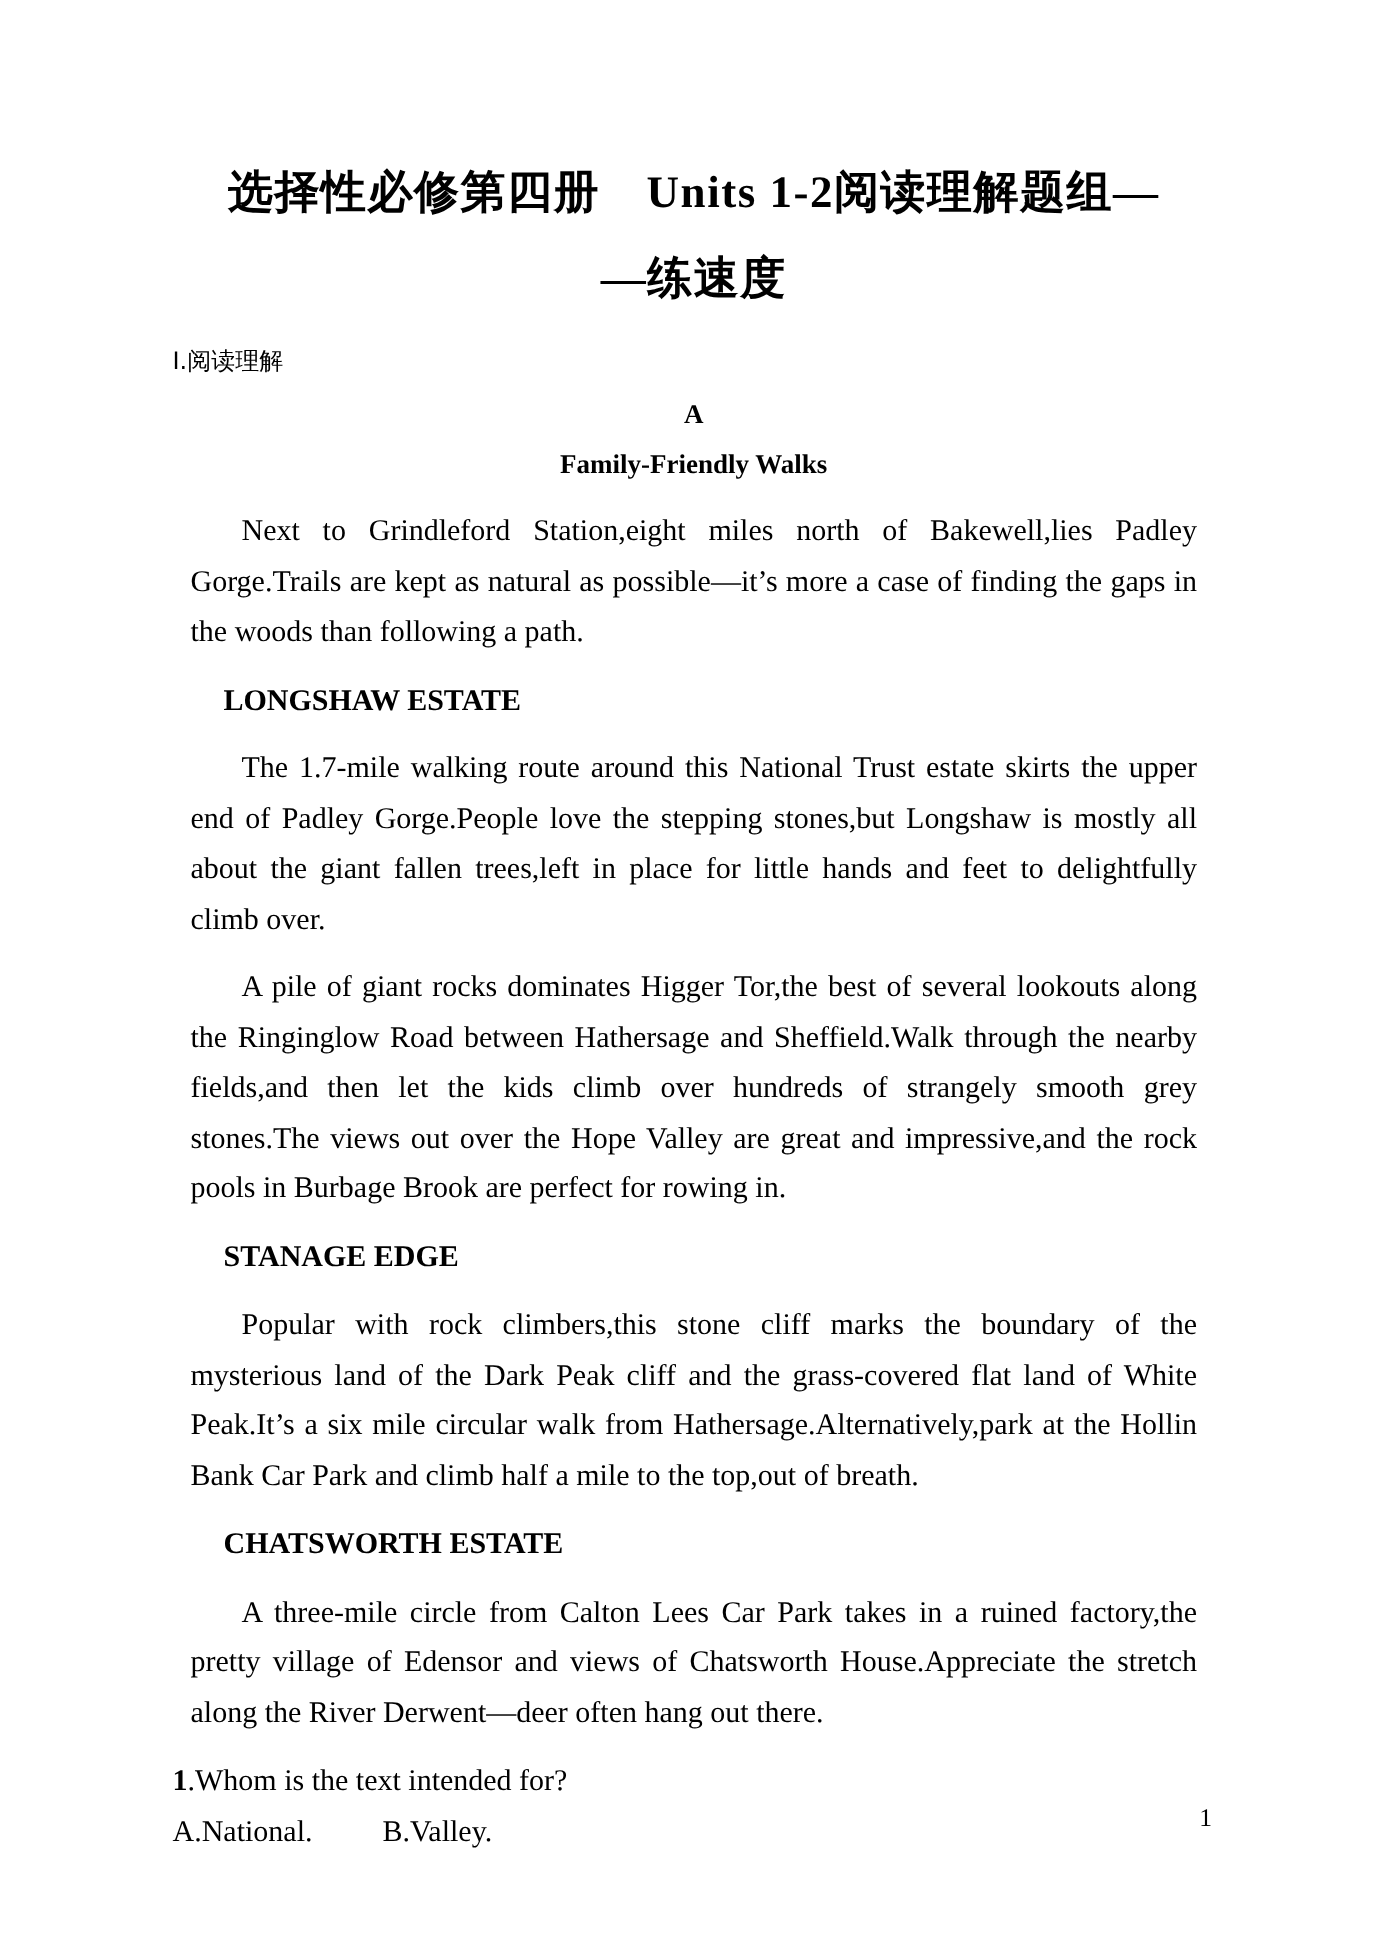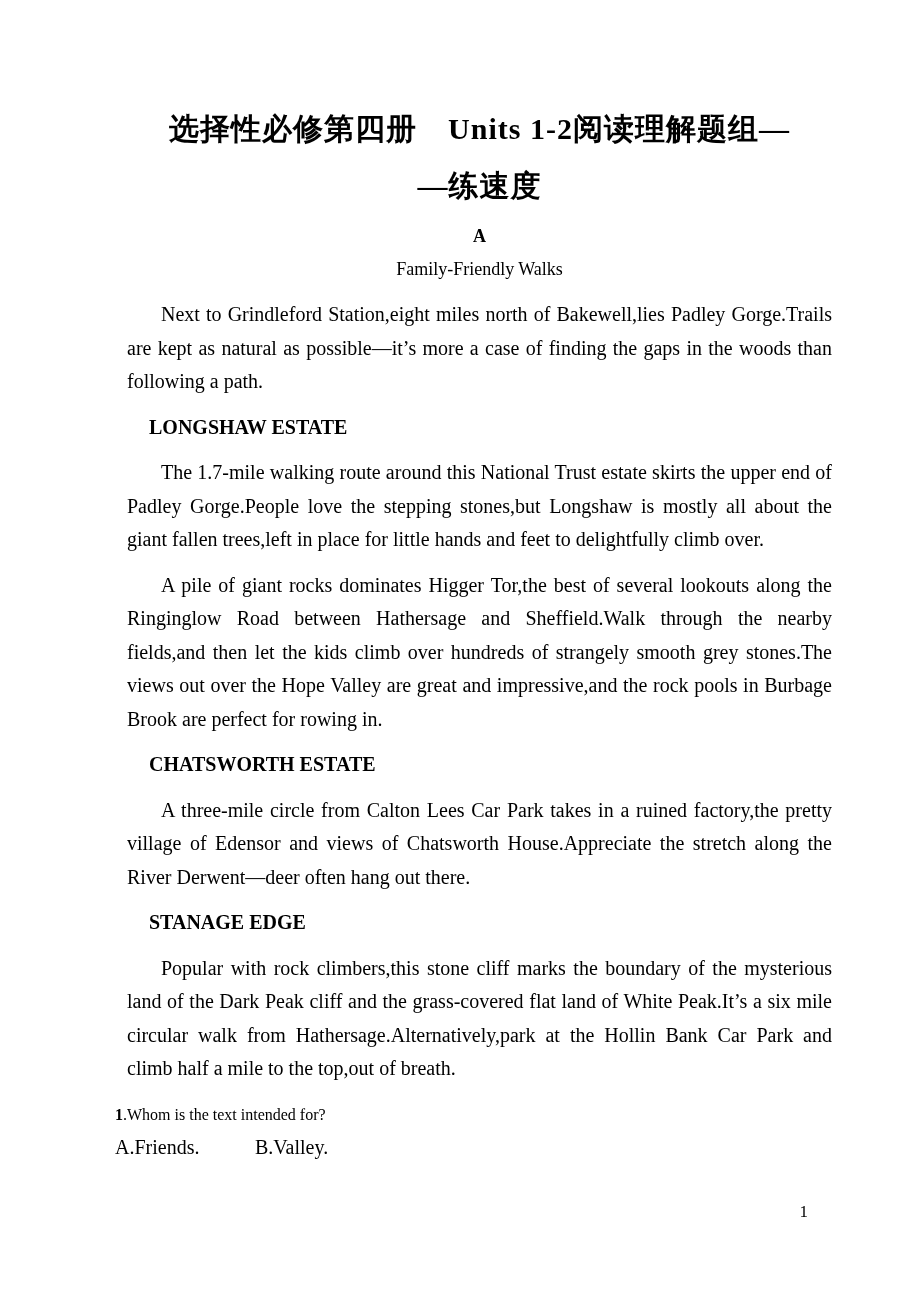--- a/index.html
+++ b/index.html
@@ -2,21 +2,21 @@
 <html><head>
 <meta charset="utf-8">
 <style>
   html, body { margin: 0; padding: 0; background: #ffffff; }
   .page {
     position: relative;
     width: 920px;
     height: 1302px;
     background: #ffffff;
     box-sizing: border-box;
-    padding: 100px 76px 0 115px;
+    padding: 100px 110px 0 115px;
     font-family: "Liberation Serif", "DejaVu Serif", serif;
     color: #000000;
     overflow: hidden;
   }
   .doc-title {
     text-align: center;
     font-weight: bold;
     font-size: 30px;
     line-height: 57px;
     letter-spacing: 1px;
@@ -29,41 +29,41 @@
   }
   .passage-letter {
     text-align: center;
     font-weight: bold;
     font-size: 18px;
     line-height: 33px;
     margin-top: 6px;
   }
   .passage-title {
     text-align: center;
-    font-weight: normal;
+    font-weight: bold;
     font-size: 18px;
     line-height: 33px;
   }
   .walks { margin-top: 0; }
   .walk-heading {
     font-size: 20px;
     font-weight: bold;
     line-height: 33.5px;
     text-indent: 34px;
     margin: 0;
   }
   .para {
     font-size: 20px;
     line-height: 33.5px;
     text-align: justify;
     text-indent: 34px;
     margin: 12px;
   }
   .question-line {
-    font-size: 16px;
+    font-size: 20px;
     line-height: 33.5px;
     margin: 0;
   }
   .question-number { font-weight: bold; }
   .options-row {
     font-size: 20px;
     line-height: 33.5px;
     margin: 0;
   }
   .opt-first {
@@ -81,54 +81,55 @@
 </head>
 <body>
 
 <div class="page">
 
   <div class="doc-title">
     <div>选择性必修第四册　Units 1-2阅读理解题组—</div>
     <div>—练速度</div>
   </div>
 
+  <div class="section-label">Ⅰ.阅读理解</div>
 
   <div class="passage-letter">A</div>
   <div class="passage-title">Family-Friendly Walks</div>
 
   <div class="walks">
 
     <div>
       <p class="para">Next to Grindleford Station,eight miles north of Bakewell,lies Padley Gorge.Trails are kept as natural as possible—it’s more a case of finding the gaps in the woods than following a path.</p>
     </div>
 
     <div>
       <p class="walk-heading">LONGSHAW ESTATE</p>
       <p class="para">The 1.7-mile walking route around this National Trust estate skirts the upper end of Padley Gorge.People love the stepping stones,but Longshaw is mostly all about the giant fallen trees,left in place for little hands and feet to delightfully climb over.</p>
     </div>
 
     <div>
       <p class="para">A pile of giant rocks dominates Higger Tor,the best of several lookouts along the Ringinglow Road between Hathersage and Sheffield.Walk through the nearby fields,and then let the kids climb over hundreds of strangely smooth grey stones.The views out over the Hope Valley are great and impressive,and the rock pools in Burbage Brook are perfect for rowing in.</p>
     </div>
 
     <div>
-      <p class="walk-heading">CHATSWORTH ESTATE</p>
-      <p class="para">A three-mile circle from Calton Lees Car Park takes in a ruined factory,the pretty village of Edensor and views of Chatsworth House.Appreciate the stretch along the River Derwent—deer often hang out there.</p>
+      <p class="walk-heading">STANAGE EDGE</p>
+      <p class="para">Popular with rock climbers,this stone cliff marks the boundary of the mysterious land of the Dark Peak cliff and the grass-covered flat land of White Peak.It’s a six mile circular walk from Hathersage.Alternatively,park at the Hollin Bank Car Park and climb half a mile to the top,out of breath.</p>
     </div>
 
     <div>
-      <p class="walk-heading">STANAGE EDGE</p>
-      <p class="para">Popular with rock climbers,this stone cliff marks the boundary of the mysterious land of the Dark Peak cliff and the grass-covered flat land of White Peak.It’s a six mile circular walk from Hathersage.Alternatively,park at the Hollin Bank Car Park and climb half a mile to the top,out of breath.</p>
+      <p class="walk-heading">CHATSWORTH ESTATE</p>
+      <p class="para">A three-mile circle from Calton Lees Car Park takes in a ruined factory,the pretty village of Edensor and views of Chatsworth House.Appreciate the stretch along the River Derwent—deer often hang out there.</p>
     </div>
 
   </div>
 
   <p class="question-line">
     <span class="question-number">1</span><span>.Whom is the text intended for?</span>
   </p>
 
   <p class="options-row">
-    <span class="opt-first">A.Friends.</span><span>B.Valley.</span>
+    <span class="opt-first">A.National.</span><span>B.Valley.</span>
   </p>
 
   <div class="page-number">1</div>
 
 </div>
 
 </body></html>

